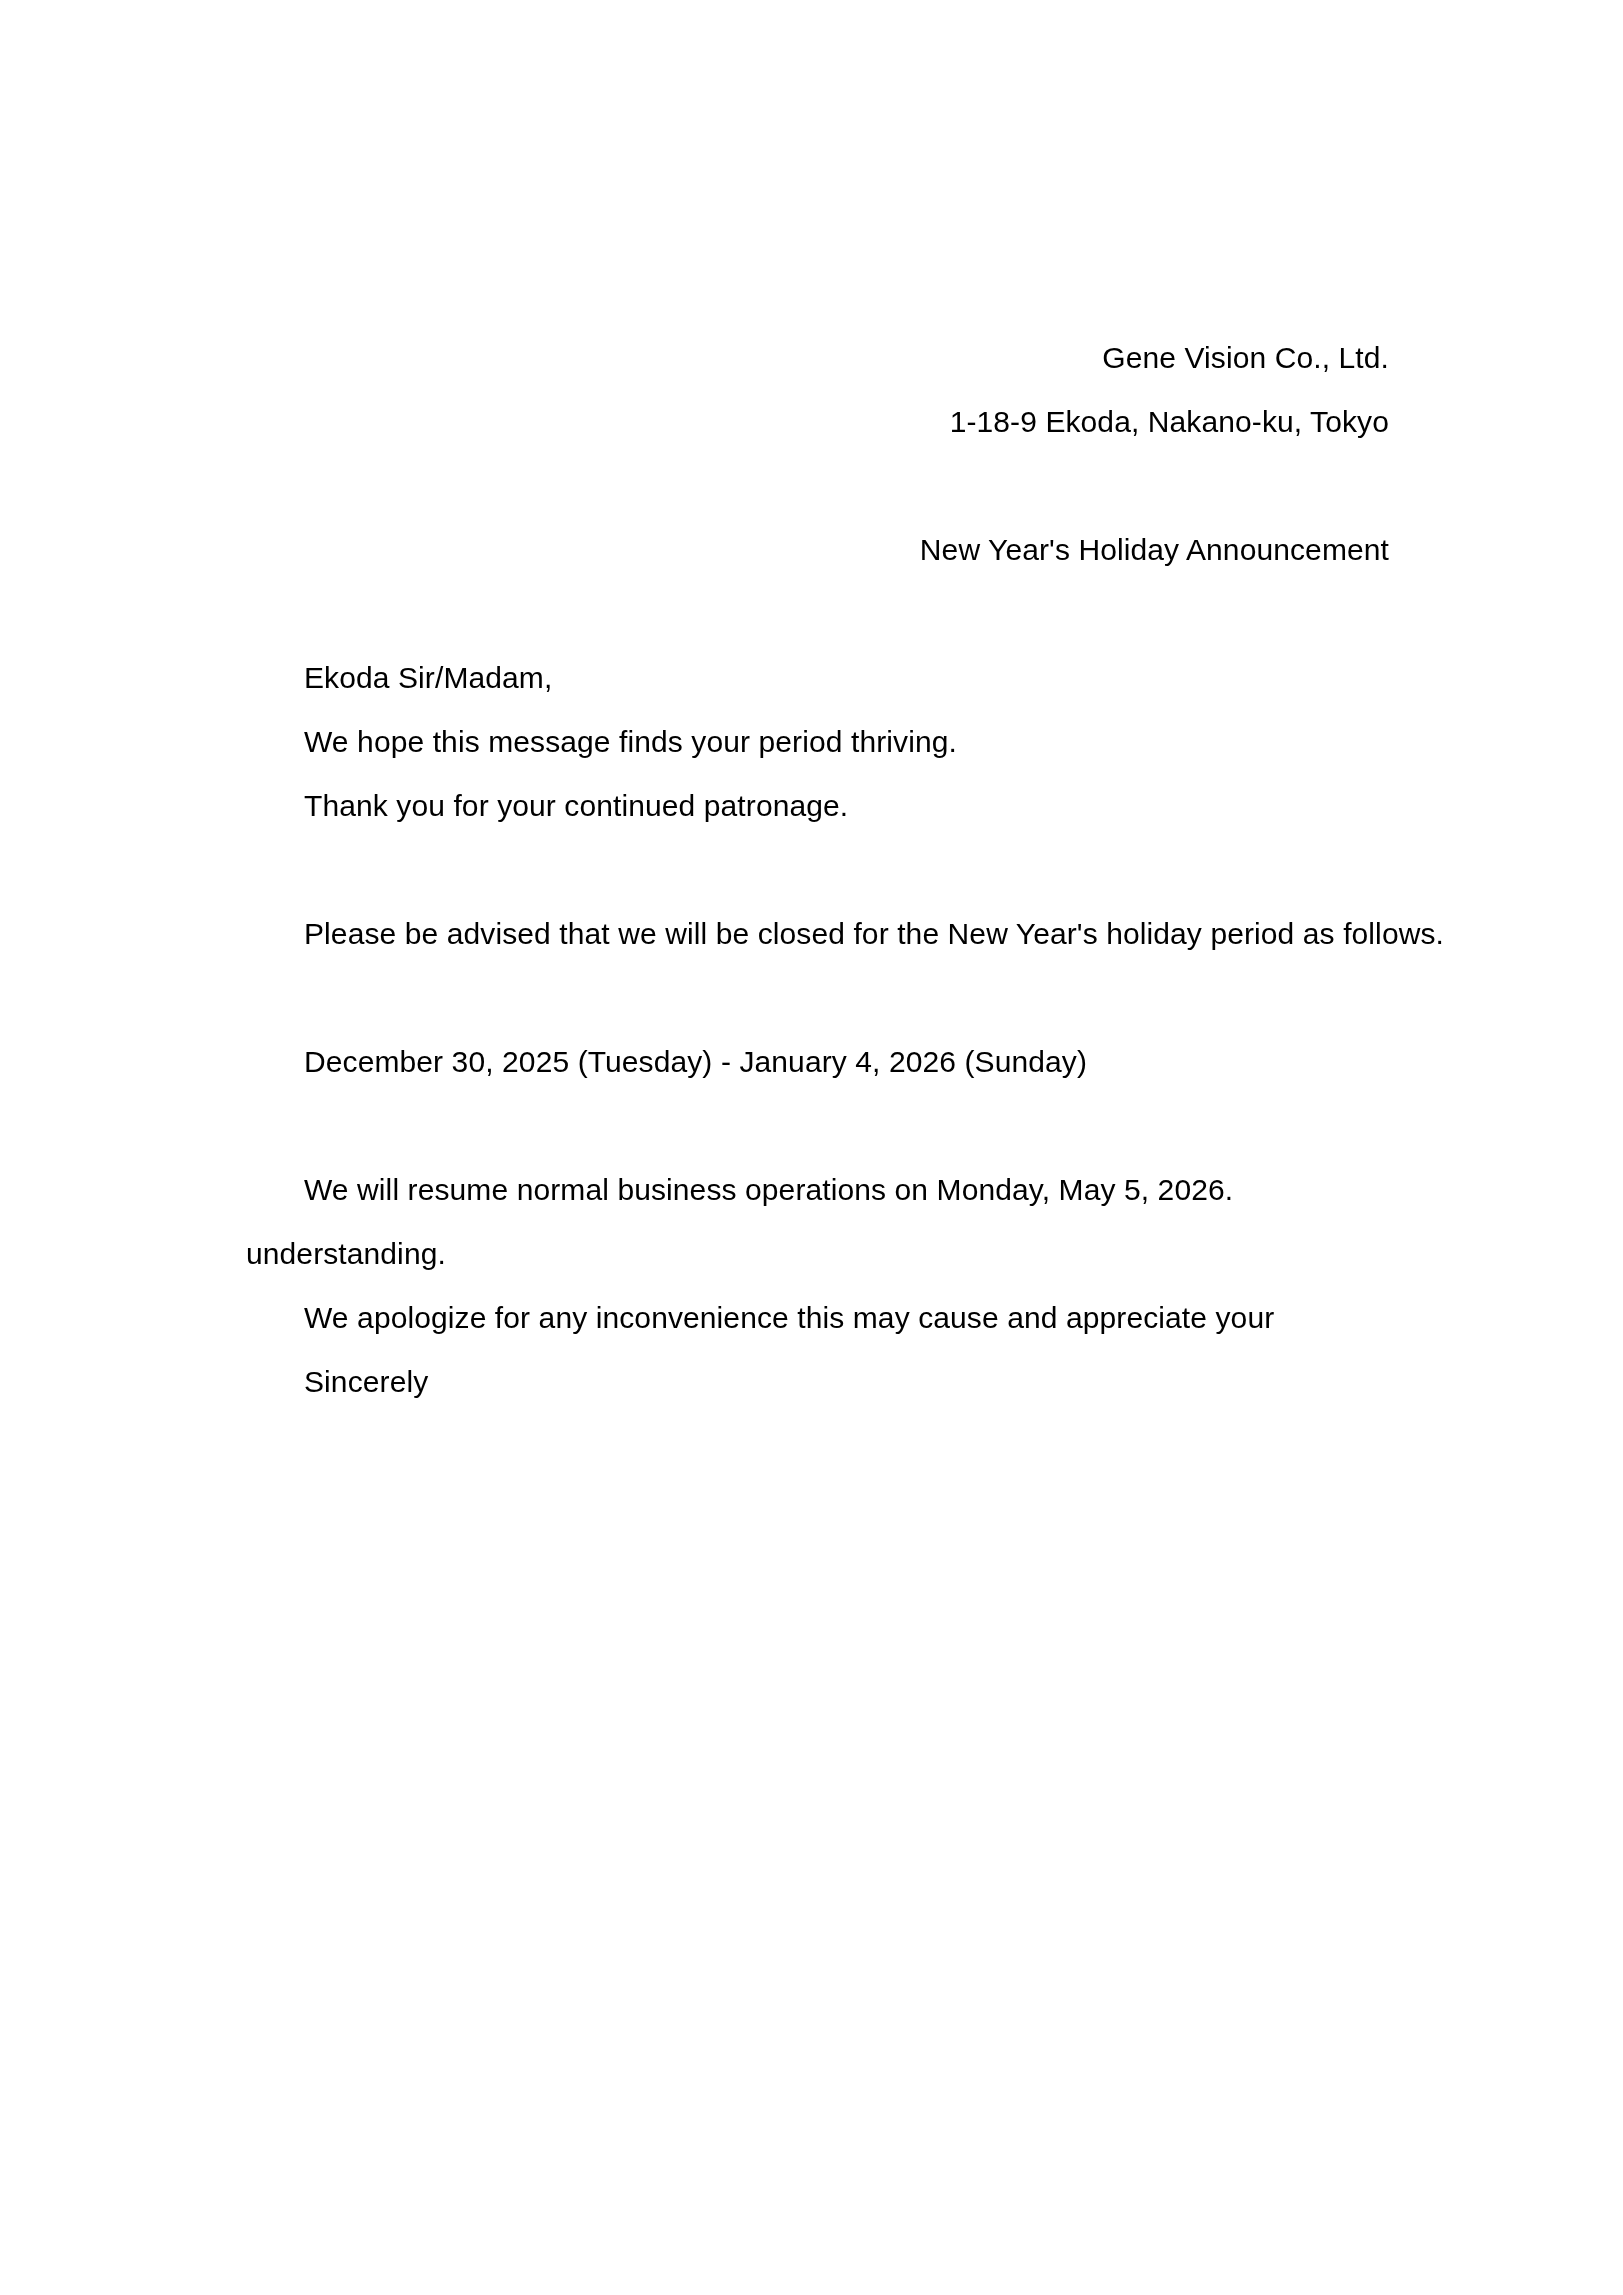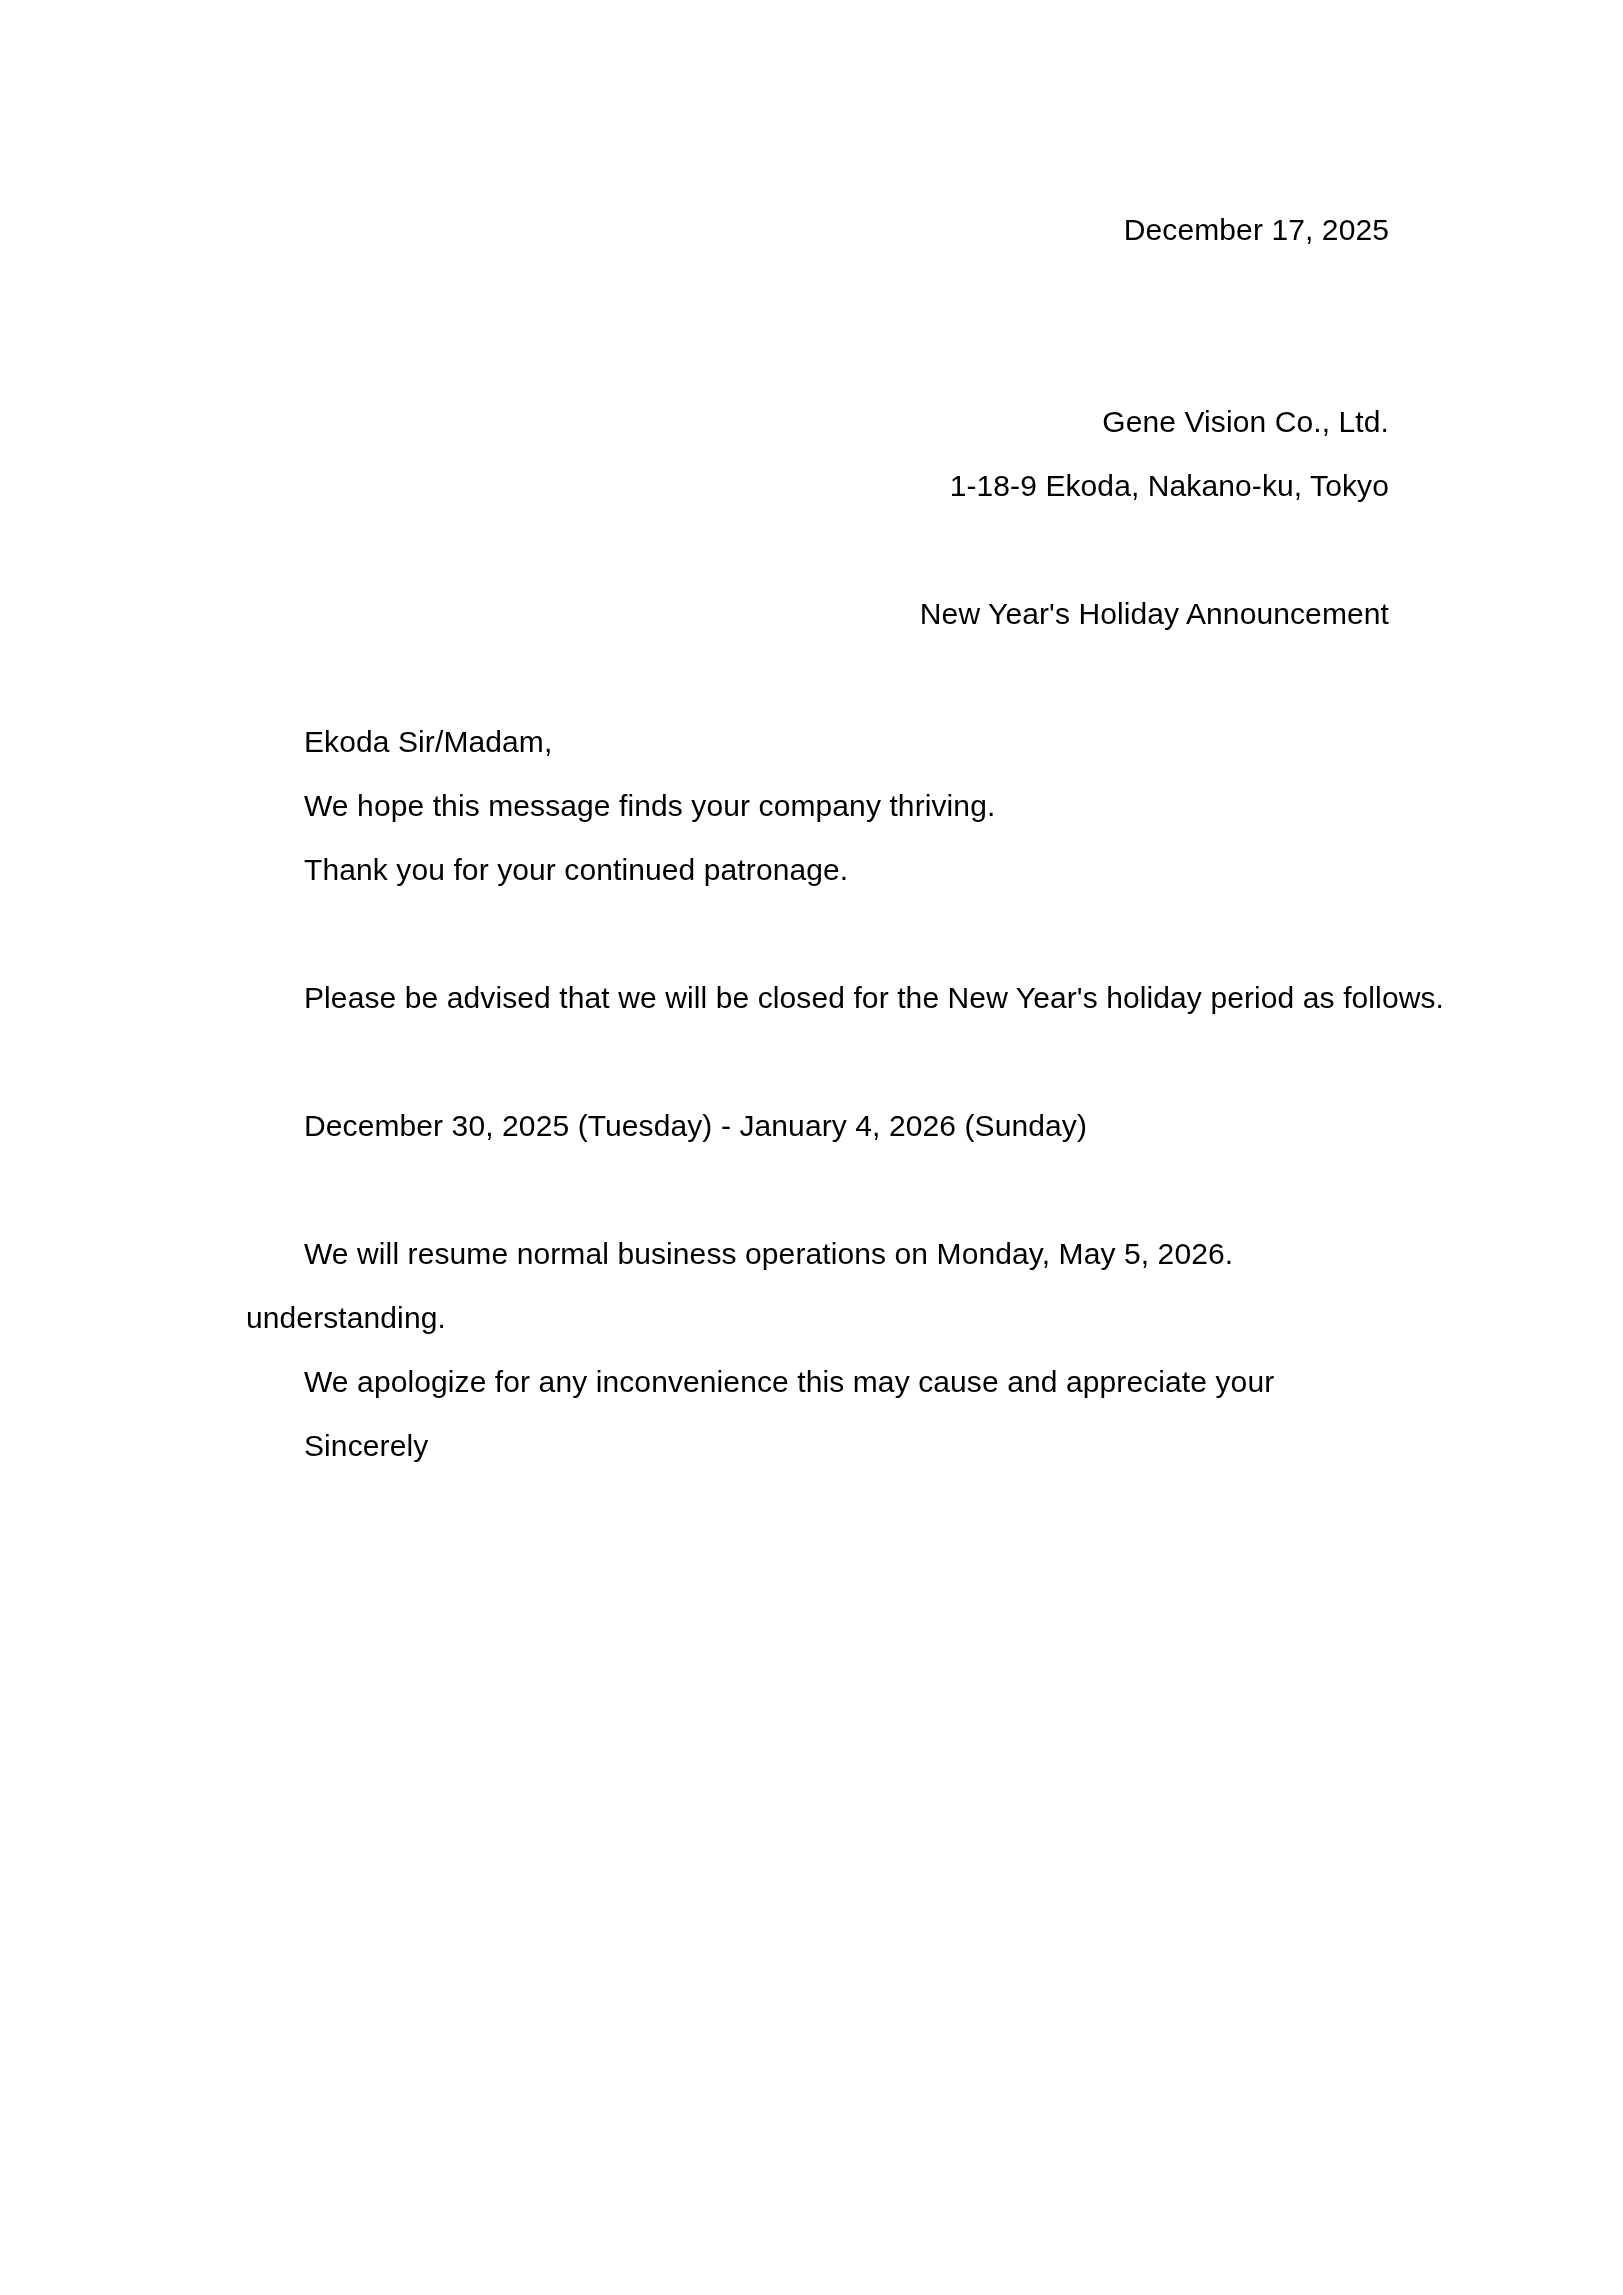--- a/index.html
+++ b/index.html
@@ -39,34 +39,33 @@
     text-align: right;
     text-indent: 58px;
   }
 </style>
 </head>
 <body>
 
 <div class="page">
   <div class="content">
 
-    <div class="line right">December 17, 2025</div>
     <div class="line"></div>
 
     <div class="line"></div>
 
     <div class="line right">Gene Vision Co., Ltd.</div>
     <div class="line right">1-18-9 Ekoda, Nakano-ku, Tokyo</div>
     <div class="line"></div>
 
     <div class="line center">New Year's Holiday Announcement</div>
     <div class="line"></div>
 
     <div class="line indent">Ekoda Sir/Madam,</div>
-    <div class="line indent">We hope this message finds your company thriving.</div>
+    <div class="line indent">We hope this message finds your period thriving.</div>
     <div class="line indent">Thank you for your continued patronage.</div>
     <div class="line"></div>
 
     <div class="line indent">Please be advised that we will be closed for the New Year's holiday period as follows.</div>
     <div class="line"></div>
 
     <div class="line indent">December 30, 2025 (Tuesday) - January 4, 2026 (Sunday)</div>
     <div class="line"></div>
 
     <div class="line indent">We will resume normal business operations on Monday, May 5, 2026.</div>

